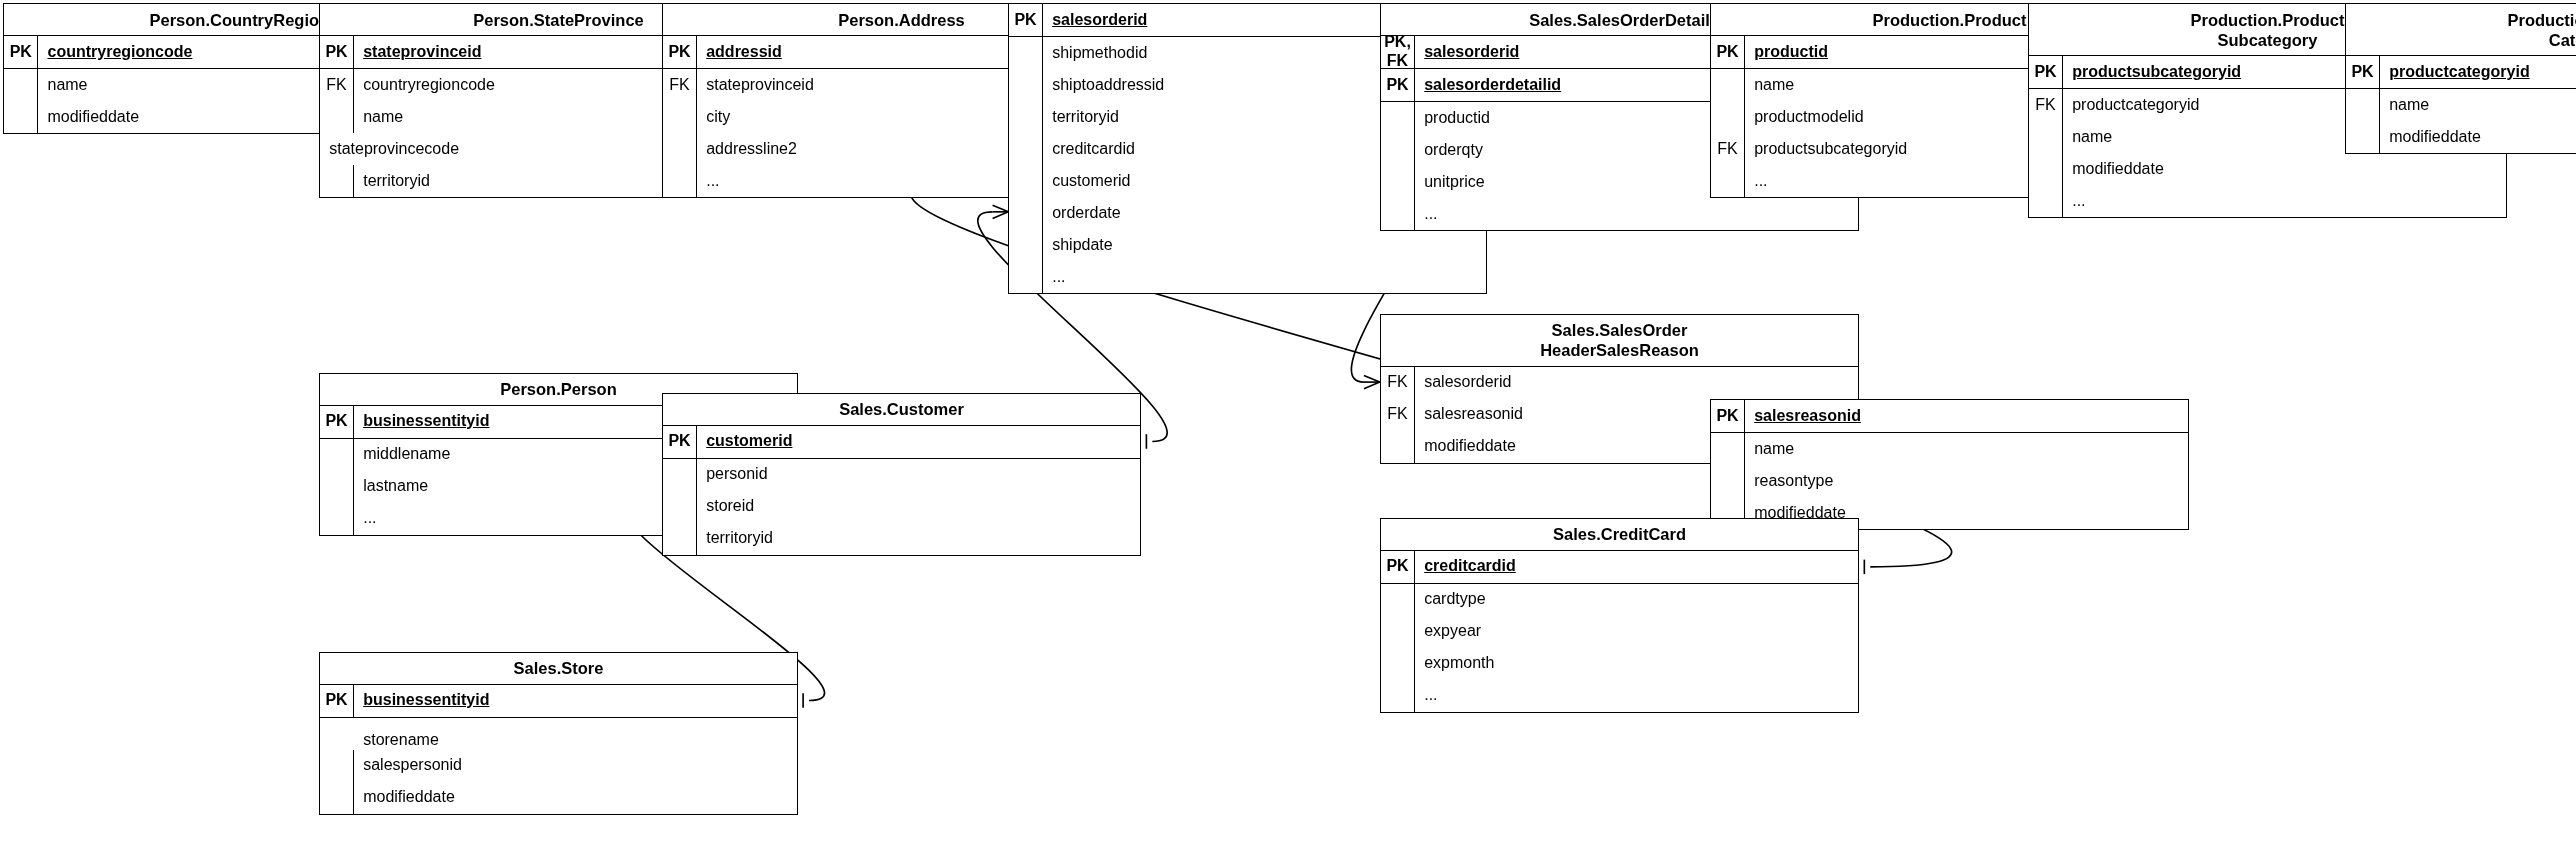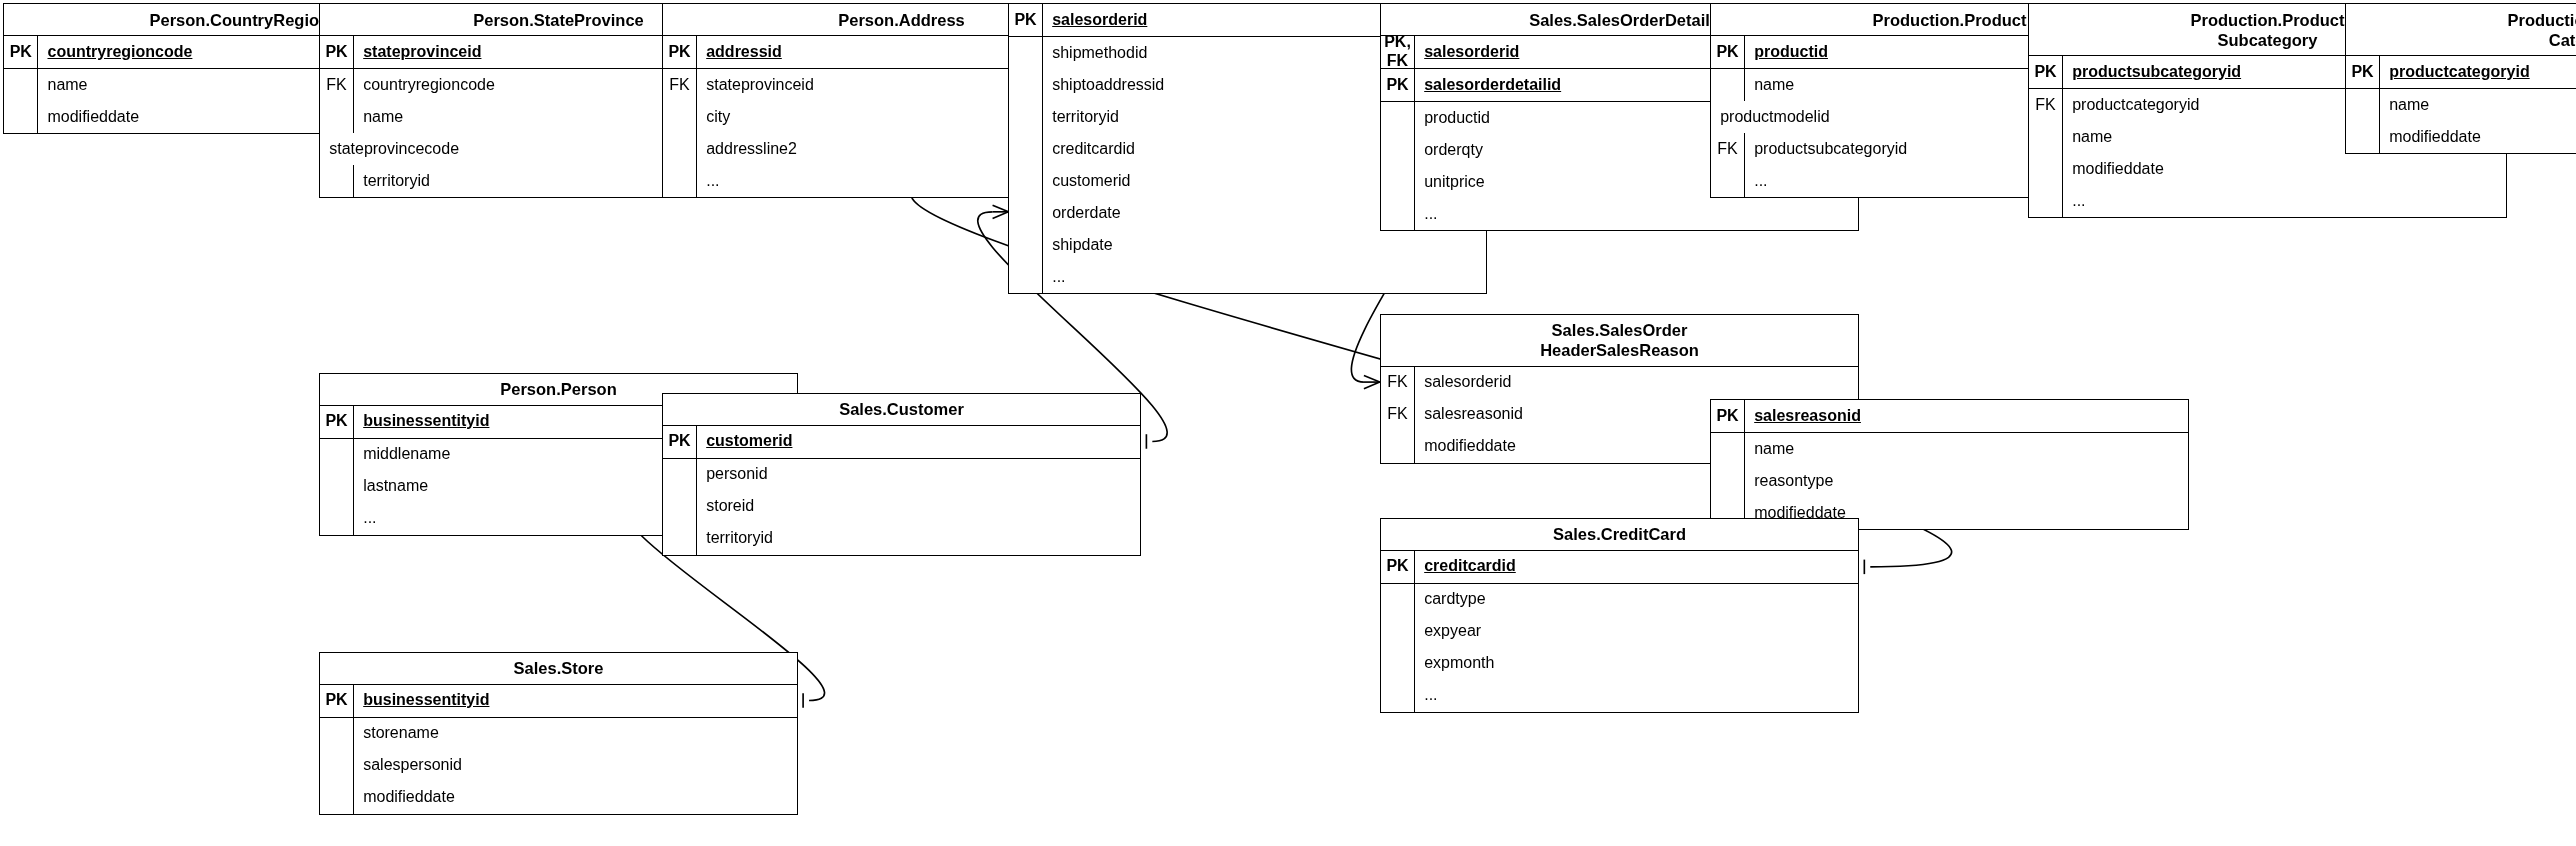--- a/index.html
+++ b/index.html
@@ -313,21 +313,21 @@
         <div class="erow" style="height: 32px;">
           <div class="key pk" style="width: 34px;">PK</div>
           <div class="attr pkname">productid</div>
         </div>
       </div>
       <div class="rowgroup">
         <div class="erow" style="height: 32px;">
           <div class="key" style="width: 34px;"></div>
           <div class="attr">name</div>
         </div>
-        <div class="erow" style="height: 32px; flex-direction: column;">
+        <div class="erow" style="height: 32px;">
           <div class="key" style="width: 34px;"></div>
           <div class="attr">productmodelid</div>
         </div>
         <div class="erow" style="height: 32px;">
           <div class="key" style="width: 34px;">FK</div>
           <div class="attr">productsubcategoryid</div>
         </div>
         <div class="erow" style="height: 32px;">
           <div class="key" style="width: 34px;"></div>
           <div class="attr">...</div>
@@ -430,21 +430,21 @@
     </div>
     <div class="entity" style="left: 319px; top: 652px; width: 479px;">
       <div class="ent-title">Sales.Store</div>
       <div class="rowgroup">
         <div class="erow" style="height: 32px;">
           <div class="key pk" style="width: 34px;">PK</div>
           <div class="attr pkname">businessentityid</div>
         </div>
       </div>
       <div class="rowgroup">
-        <div class="erow" style="height: 32px;">
+        <div class="erow" style="height: 32px; align-items: flex-end;">
           <div class="key" style="width: 34px;"></div>
           <div class="attr">storename</div>
         </div>
         <div class="erow" style="height: 32px;">
           <div class="key" style="width: 34px;"></div>
           <div class="attr">salespersonid</div>
         </div>
         <div class="erow" style="height: 32px;">
           <div class="key" style="width: 34px;"></div>
           <div class="attr">modifieddate</div>

